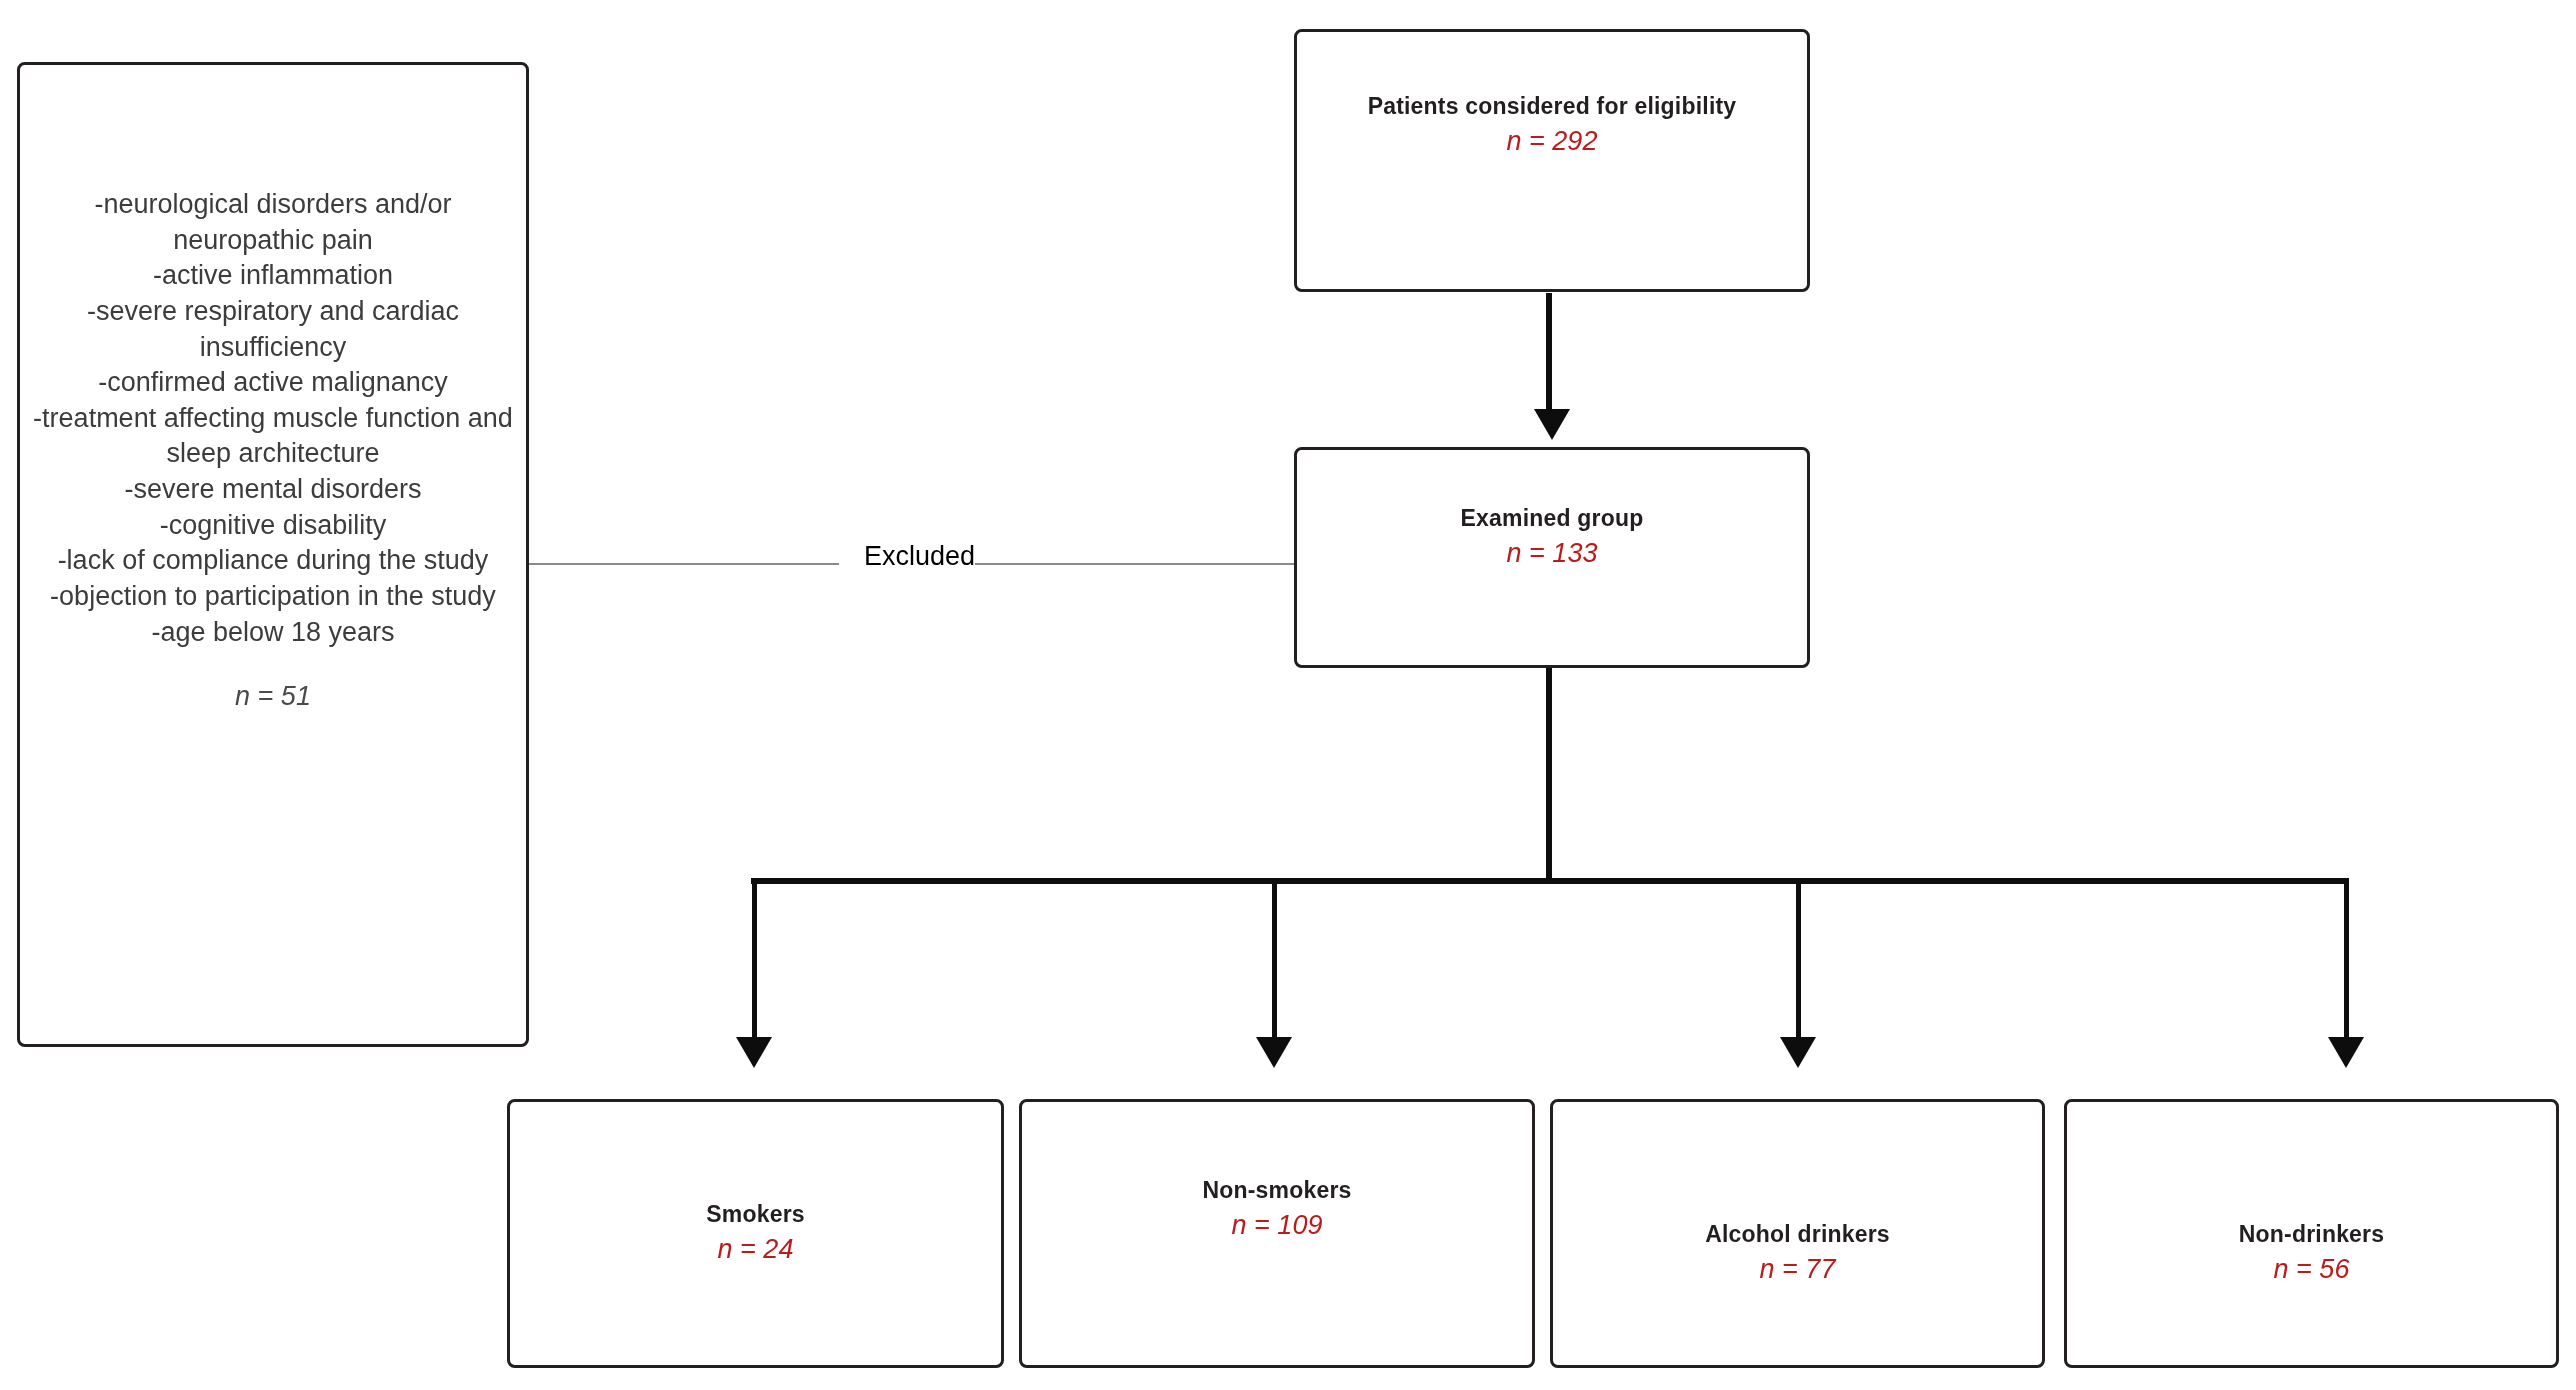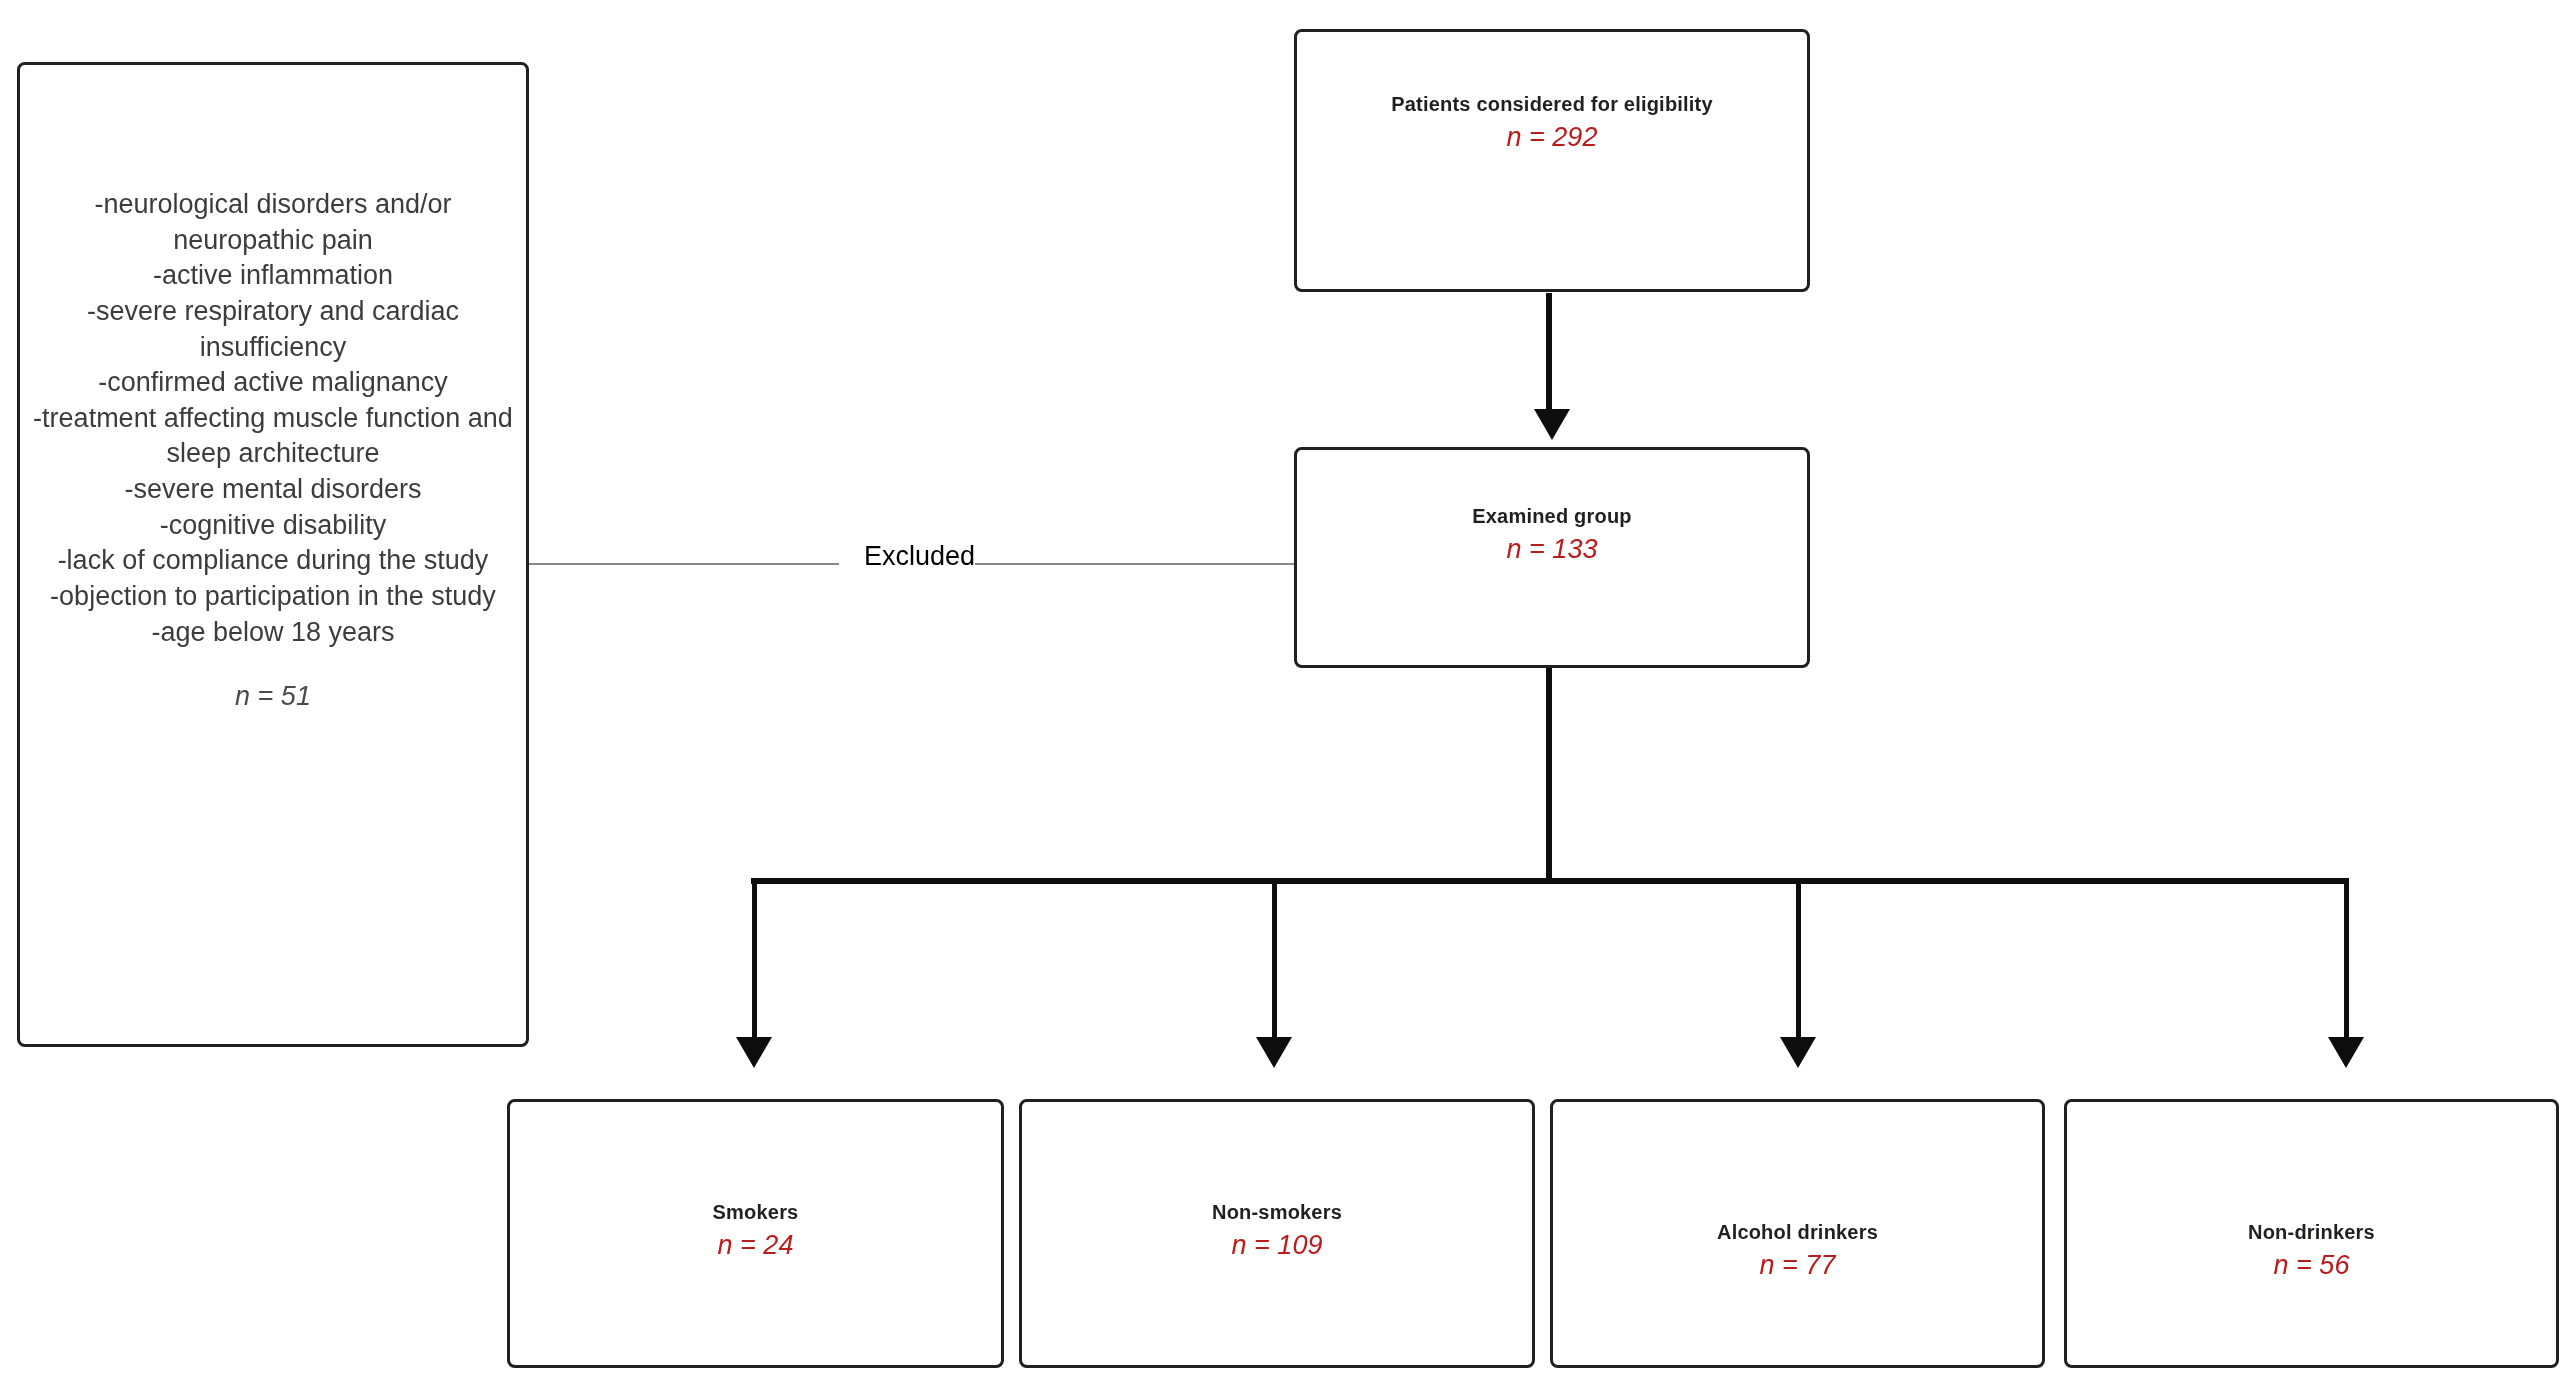--- a/index.html
+++ b/index.html
@@ -26,21 +26,21 @@
     background: #ffffff;
     border: 3.9px solid #231f20;
     border-radius: 7.7px;
     display: flex;
     flex-direction: column;
     align-items: center;
     text-align: center;
   }
   .node-title {
     font-weight: bold;
-    font-size: 20px;
+    font-size: 23px;
     line-height: 1.26;
     color: #231f20;
     letter-spacing: 0.2px;
   }
   .node-n {
     font-style: italic;
     font-size: 27px;
     line-height: 1.3;
     color: #b91c1c;
     margin-top: 3.1px;
@@ -102,21 +102,21 @@
     height: 269px;
     padding: 0 12.4px;
     justify-content: flex-start;
   }
   .outcome-inner { width: 100%; }
   #smokers-box      { left: 507px;  width: 497px; }
   #nonsmokers-box   { left: 1019px; width: 516px; }
   #drinkers-box     { left: 1550px; width: 495px; }
   #nondrinkers-box  { left: 2064px; width: 495px; }
   #smokers-box     .outcome-inner { margin-top: 98px; }
-  #nonsmokers-box  .outcome-inner { margin-top: 98px; }
+  #nonsmokers-box  .outcome-inner { margin-top: 74px; }
   #drinkers-box    .outcome-inner { margin-top: 118px; }
   #nondrinkers-box .outcome-inner { margin-top: 118px; }
   
   .conn {
     position: absolute;
     background: #0d0d0d;
   }
   .v-line { width: 6.2px; }
   .h-line { height: 6.2px; }
   .arrow-head {

